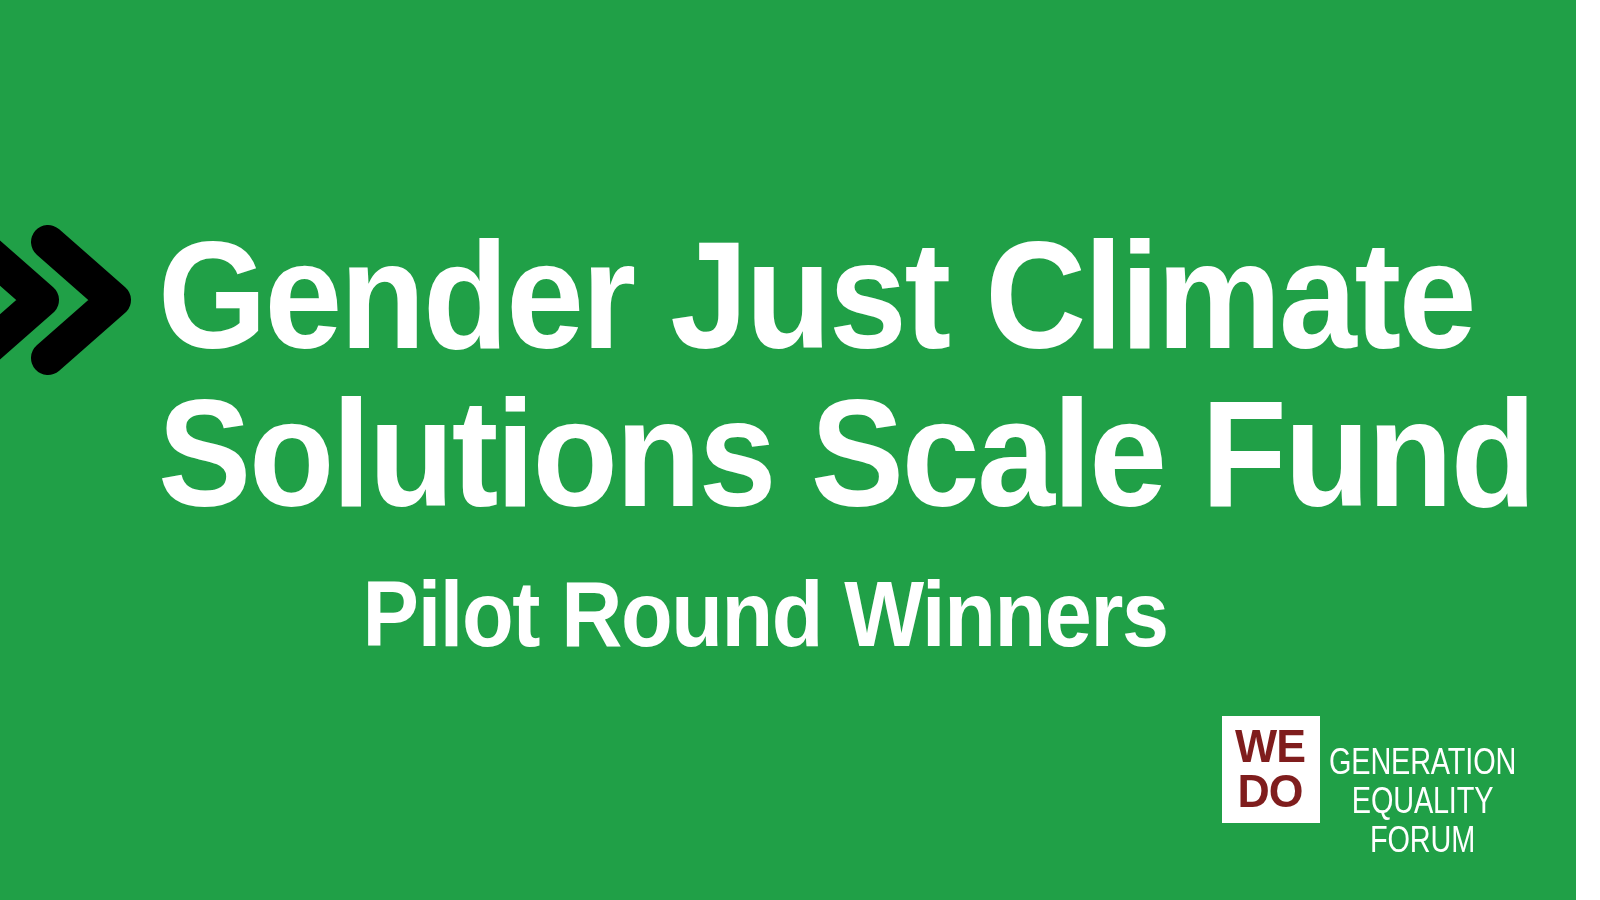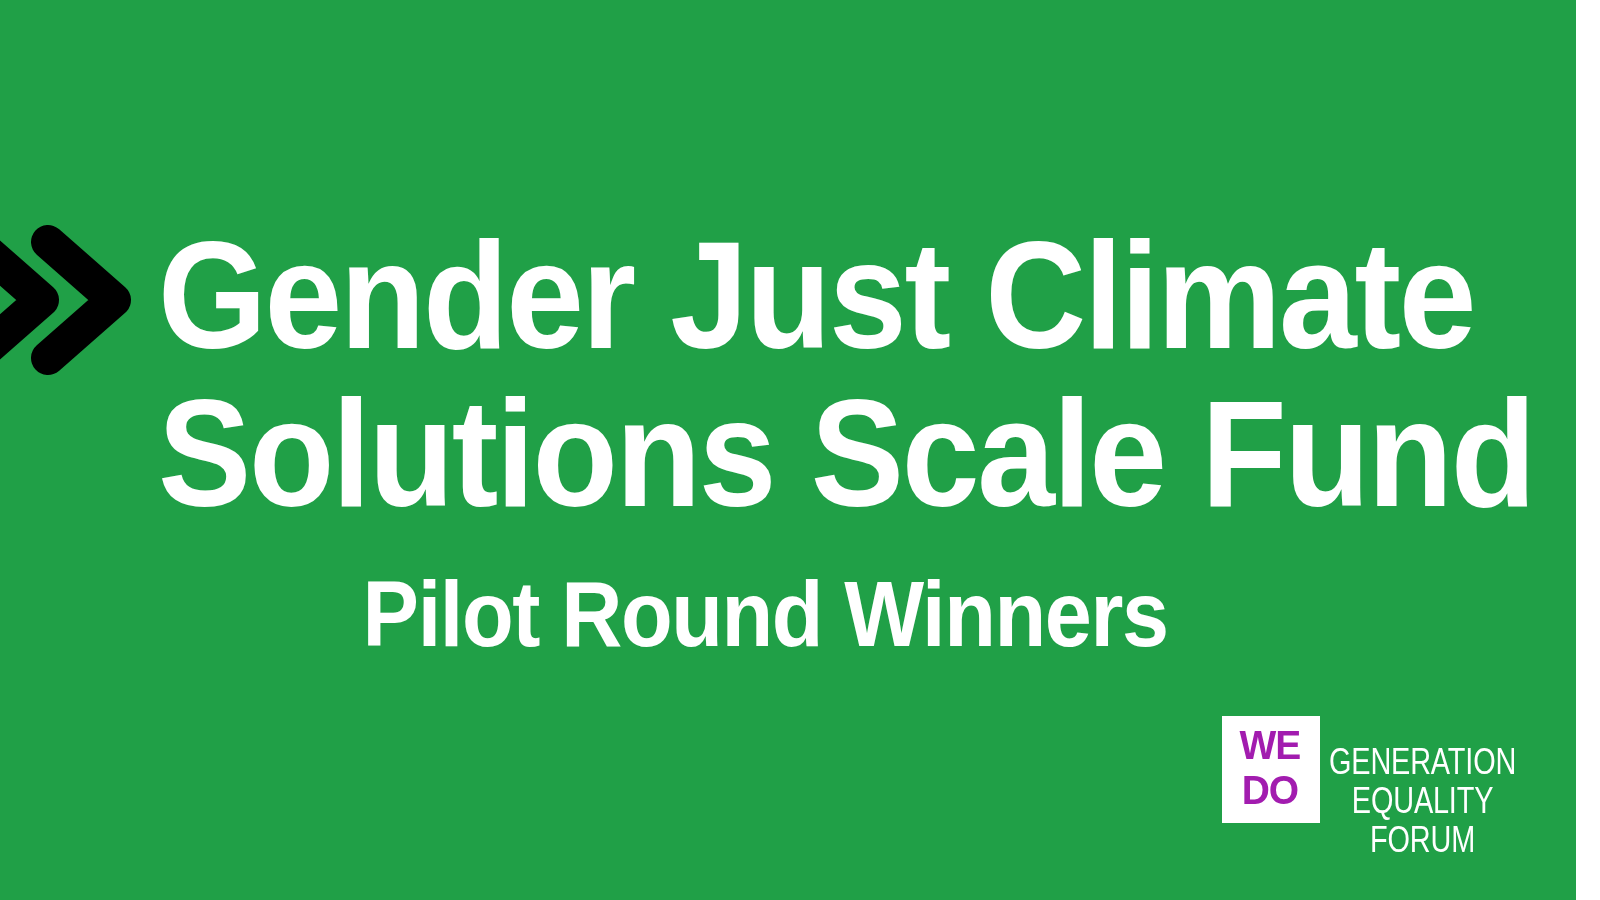--- a/index.html
+++ b/index.html
@@ -88,24 +88,24 @@
     background: #ffffff;
     margin-top: 16px;
     position: relative;
     flex: 0 0 auto;
   }
   #wedo-mark .wedo-text {
     position: absolute;
     left: 9px;
     top: 7px;
     right: 7px;
-    color: #a21caf;
+    color: #7f1d1d;
     font-family: "Liberation Sans Narrow", "Liberation Sans", sans-serif;
     font-weight: bold;
-    font-size: 41px;
+    font-size: 47px;
     line-height: 45px;
     letter-spacing: -1px;
   }
   #wedo-mark .wedo-line {
     display: block;
     transform: scaleX(0.95);
     transform-origin: left top;
   }
 
   #gef-wordmark {

